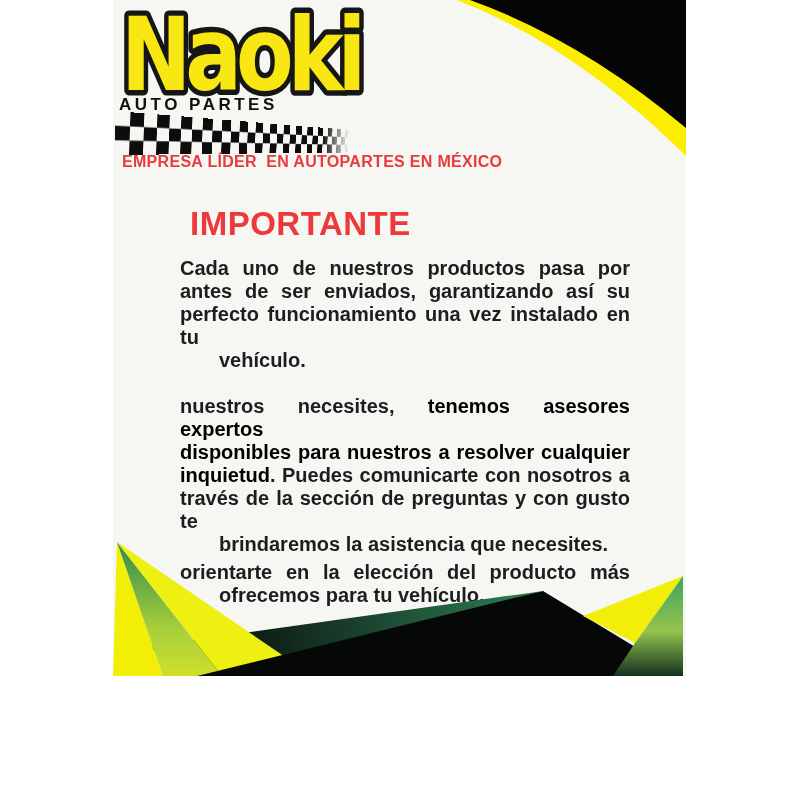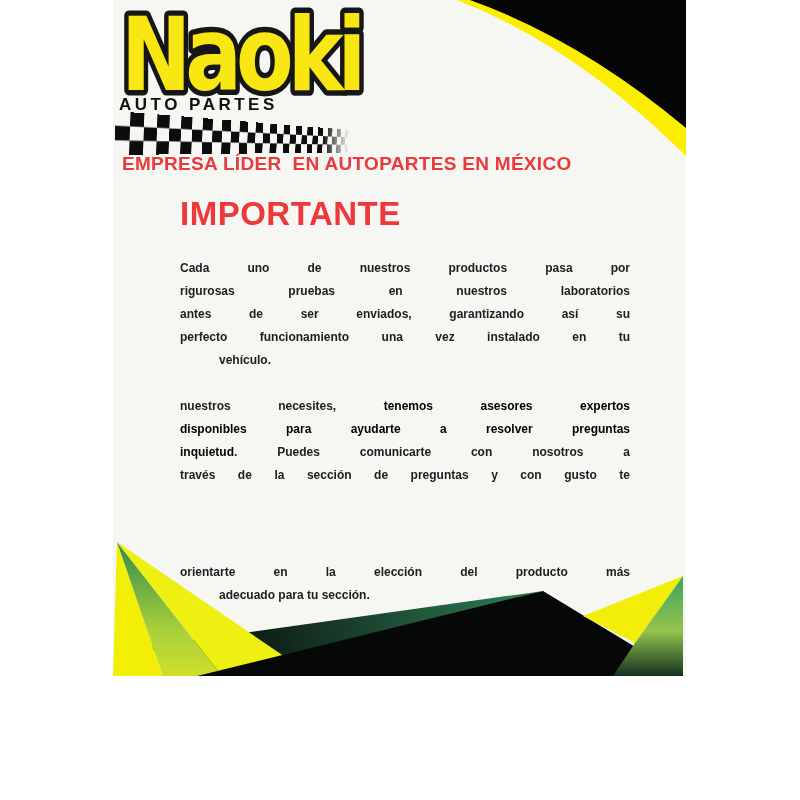--- a/index.html
+++ b/index.html
@@ -27,31 +27,31 @@
   .flag{
     position:absolute;top:111px;left:2px;width:566px;height:44px;
     transform-origin:0 50%;
     transform:rotate(2deg) perspective(300px) rotateY(32deg);
     background:conic-gradient(#0d0d0d 90deg,transparent 90deg 180deg,#0d0d0d 180deg 270deg,transparent 270deg);
     background-size:36px 29.33px;
     -webkit-mask-image:linear-gradient(90deg,#000 76%,transparent 95%);
     mask-image:linear-gradient(90deg,#000 76%,transparent 95%);
   }
   .brand-tagline{
-    position:absolute;top:153px;left:9px;font-size:19px;font-weight:bold;
+    position:absolute;top:153px;left:9px;font-size:16px;font-weight:bold;
     letter-spacing:0.3px;color:#e93a3d;white-space:pre;
   }
   
   .heading{
-    position:absolute;top:197px;left:67px;margin:0;
+    position:absolute;top:197px;left:67px;margin:10px;
     font-size:33px;line-height:1;font-weight:bold;letter-spacing:0.5px;color:#ee393c;
   }
   .para{
     position:absolute;left:67px;width:450px;
-    font-size:12px;line-height:23px;font-weight:bold;color:#1d1d20;
+    font-size:20px;line-height:23px;font-weight:bold;color:#1d1d20;
   }
   .p1{top:257px}.p2{top:395px}.p3{top:561px}
   .jline{text-align:justify;text-align-last:justify;}
   .jline.last{text-align:justify;text-align-last:left;margin-left:39px;}
   .red{color:#000000;}
   
   .bottom-deco{position:absolute;bottom:0;left:0;display:block;}
 </style>
 </head>
 <body>
@@ -67,36 +67,36 @@
     <text class="logo-text" x="8" y="75" transform="scale(1,1.2)">Naoki</text>
   </svg>
   <div class="brand-sub">AUTO PARTES</div>
   <div class="flag"></div>
   <div class="brand-tagline">EMPRESA LÍDER  EN AUTOPARTES EN MÉXICO</div>
 
   <h1 class="heading">IMPORTANTE</h1>
 
   <section class="para p1">
     <div class="jline">Cada uno de nuestros productos pasa por</div>
-    <div class="jline">rigurosas pruebas en nuestros laboratorios</div>
     <div class="jline">antes de ser enviados, garantizando así su</div>
     <div class="jline">perfecto funcionamiento una vez instalado en tu</div>
     <div class="jline last">vehículo.</div>
   </section>
 
   <section class="para p2">
     <div class="jline"><span>nuestros necesites, </span><span class="red">tenemos asesores expertos</span><span></span></div>
-    <div class="jline"><span></span><span class="red">disponibles para ayudarte a resolver preguntas</span><span></span></div>
+    <div class="jline"><span></span><span class="red">disponibles para nuestros a resolver cualquier</span><span></span></div>
     <div class="jline"><span></span><span class="red">inquietud</span><span>. Puedes comunicarte con nosotros a</span></div>
     <div class="jline"><span>través de la sección de preguntas y con gusto te</span><span class="red"></span><span></span></div>
+    <div class="jline last"><span>brindaremos la asistencia que necesites.</span><span class="red"></span><span></span></div>
   </section>
 
   <section class="para p3">
     <div class="jline">orientarte en la elección del producto más</div>
-    <div class="jline last">adecuado para tu sección.</div>
+    <div class="jline last">ofrecemos para tu vehículo.</div>
   </section>
 
   <svg class="bottom-deco" width="573" height="145" viewBox="0 0 573 145" aria-hidden="true">
     <defs>
       <linearGradient id="gLeft" gradientUnits="userSpaceOnUse" x1="0" y1="11" x2="0" y2="145">
         <stop offset="0" stop-color="#2e8c4a"></stop>
         <stop offset="0.65" stop-color="#a8cf3b"></stop>
         <stop offset="1" stop-color="#cfdf2b"></stop>
       </linearGradient>
       <linearGradient id="gBand" gradientUnits="userSpaceOnUse" x1="430" y1="60" x2="30" y2="120">

